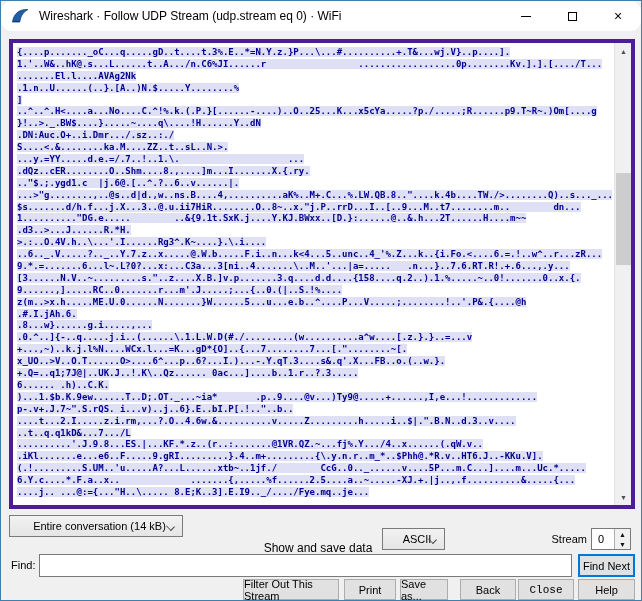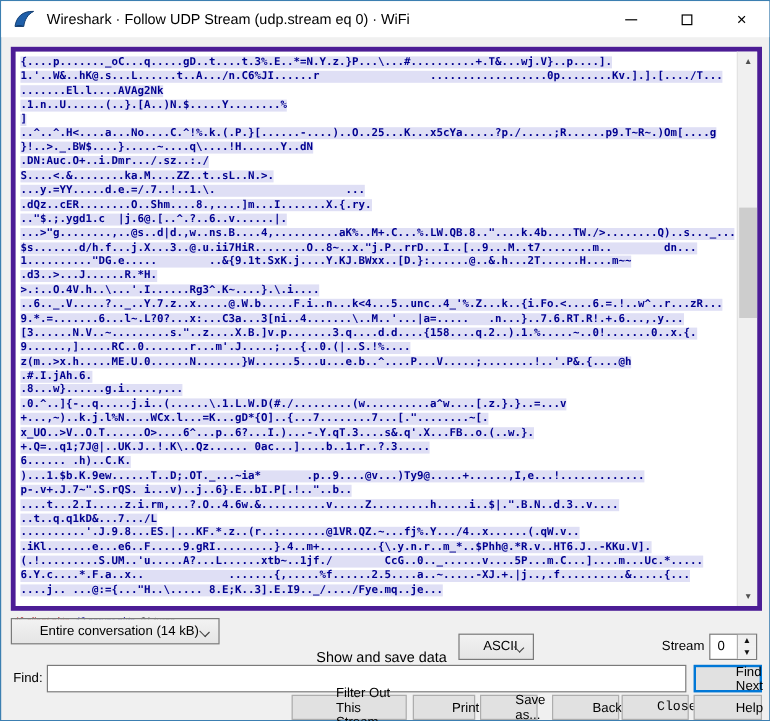--- a/index.html
+++ b/index.html
@@ -2,21 +2,21 @@
 <html><head>
 <meta charset="utf-8">
 <style>
   * { margin:0; padding:0; box-sizing:border-box; }
   html,body { width:642px; height:601px; overflow:hidden; }
   body { font-family:"Liberation Sans", sans-serif; background:#f0f0f0; }
   .window { position:relative; width:642px; height:601px; background:#f0f0f0;
             border:1px solid #3c7fb1; }
   
   .titlebar { position:absolute; top:0; left:0; right:0; height:30px; background:#ffffff;
-              display:flex; align-items:center; }
+              display:flex; align-items:center;border-radius:11px; }
   .app-icon { width:20px; height:18px; margin-left:10px; flex:0 0 auto; }
   .title-text { margin-left:8px; font-size:12px; color:#000; white-space:nowrap; }
   .caption-buttons { position:absolute; right:0; top:0; height:30px; display:flex; }
   .cap-btn { width:46px; height:30px; display:flex; align-items:center; justify-content:center;
              font-size:12px; color:#000; cursor:default; }
   .cap-btn .min-shape { width:10px; height:1px; background:#000; display:block; }
   .cap-btn .max-shape { width:9px; height:9px; border:1px solid #000; display:block; }
   .cap-btn .close-shape { font-size:14px; line-height:14px; }
   
   .stream-area { position:absolute; left:8px; top:38px; width:626px; height:470px;
@@ -56,21 +56,21 @@
   .spin-arrows { width:16px; border-left:1px solid #b0b0b0; display:flex; flex-direction:column; }
   .spin-arrows div { flex:1; display:flex; align-items:center; justify-content:center;
                      font-size:7px; color:#111; background:#f0f0f0; }
   
   .label-find { position:absolute; left:10px; top:558px; font-size:11px; color:#000; }
   .find-input { position:absolute; left:38px; top:553px; width:533px; height:23px;
                 border:1px solid #7a7a7a; background:#fff; font-size:11px; padding:0 4px;
                 font-family:"Liberation Sans", sans-serif; }
   .btn { position:absolute; height:21px; background:#e1e1e1; border:1px solid #adadad;
          font-size:11px; color:#000; display:flex; align-items:center; justify-content:center;
-         font-family:"Liberation Sans", sans-serif; cursor:default;padding-left:36px; }
+         font-family:"Liberation Sans", sans-serif; cursor:default; }
   .btn-find-next { left:577px; top:553px; width:57px; height:23px; border:2px solid #0078d7; }
   
   .btn-filter { left:242px; top:578px; width:96px; }
   .btn-print  { left:343px; top:578px; width:52px; }
   .btn-save   { left:399px; top:578px; width:48px; }
   .btn-back   { left:459px; top:578px; width:56px; }
   .btn-close  { left:517px; top:578px; width:56px;font-family:Liberation Mono, monospace; }
   .btn-help   { left:577px; top:578px; width:57px; }
 </style>
 </head>

